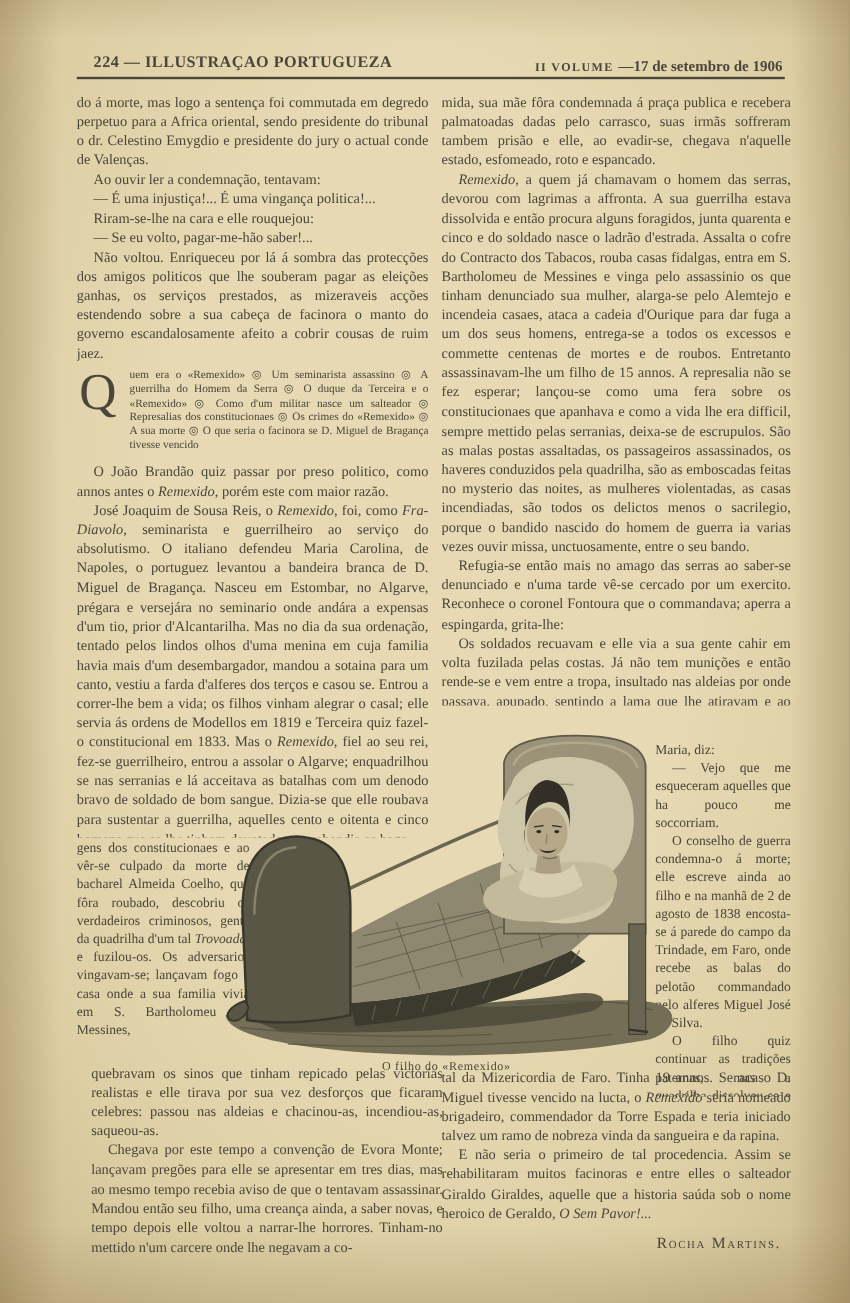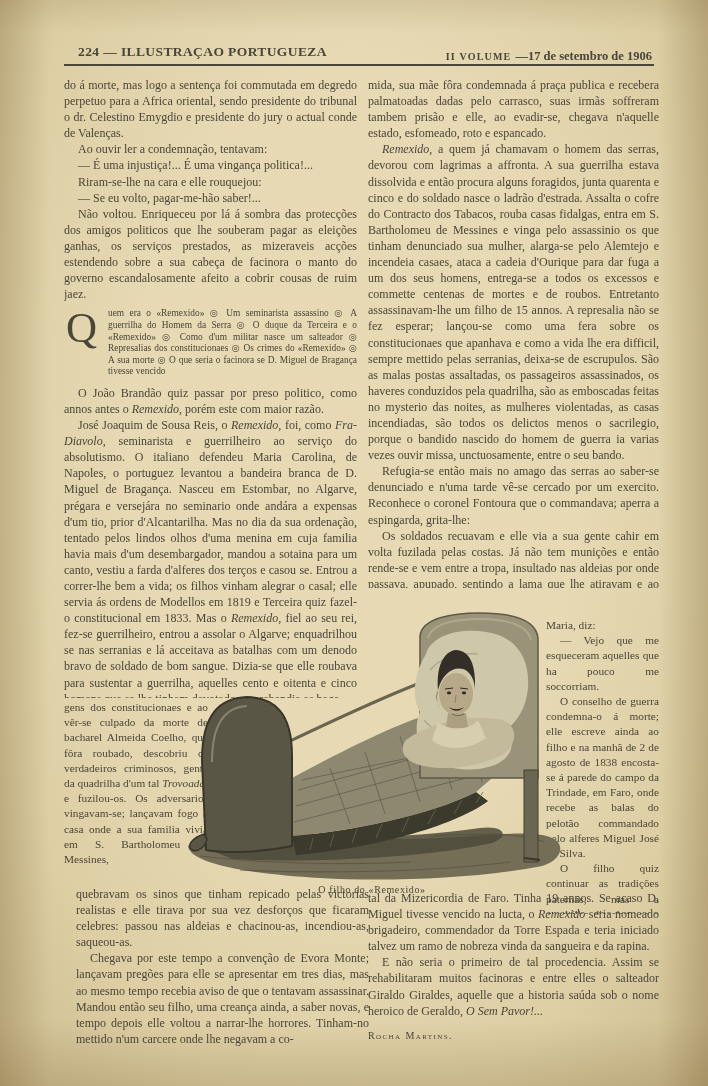--- a/index.html
+++ b/index.html
@@ -31,21 +31,21 @@
   .colB-right{left:546px;top:590px; width:113px; height:296px;margin-top:28px;}
   .colC-right{left:368px;top:890px; width:291px; height:178px;}
 
   .summary{position:relative;margin:6px 0 7px;padding-left:44px;font-size:9.4px;line-height:11.6px;text-align:justify;}
   .summary .dropcap{position:absolute;left:2px;top:1px;font-size:43px;line-height:37px;font-weight:normal;}
 
   .figure{position:absolute;left:180px;top:610px;width:384px;}
   .figure svg{display:block;}
   .caption{margin-top:2px;text-align:center;font-size:10px;letter-spacing:.6px;color:#4a4639;}
 
-  .signature{margin-top:9px;padding-right:8px;font-variant:small-caps;letter-spacing:1.4px;font-size:10px;}
+  .signature{margin-top:9px;padding-right:8px;text-align:right;font-variant:small-caps;letter-spacing:1.4px;font-size:13px;}
 </style>
 </head>
 <body>
 
 <div class="page">
 
   <div class="hdr-left">224 — ILLUSTRAÇAO PORTUGUEZA</div>
   <div class="hdr-right">
     <span class="vol">II VOLUME</span>
     <span class="date">—17 de setembro de 1906</span>

